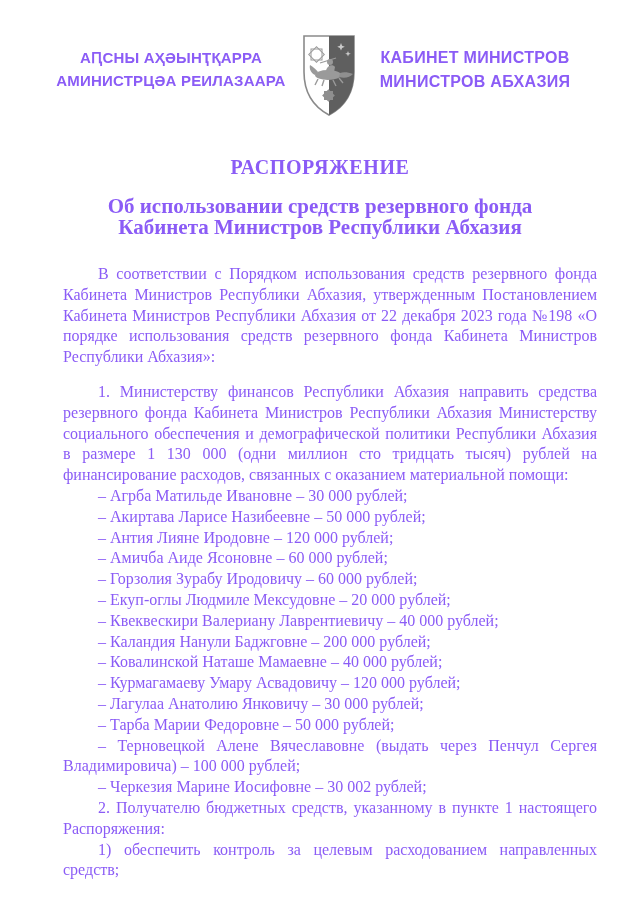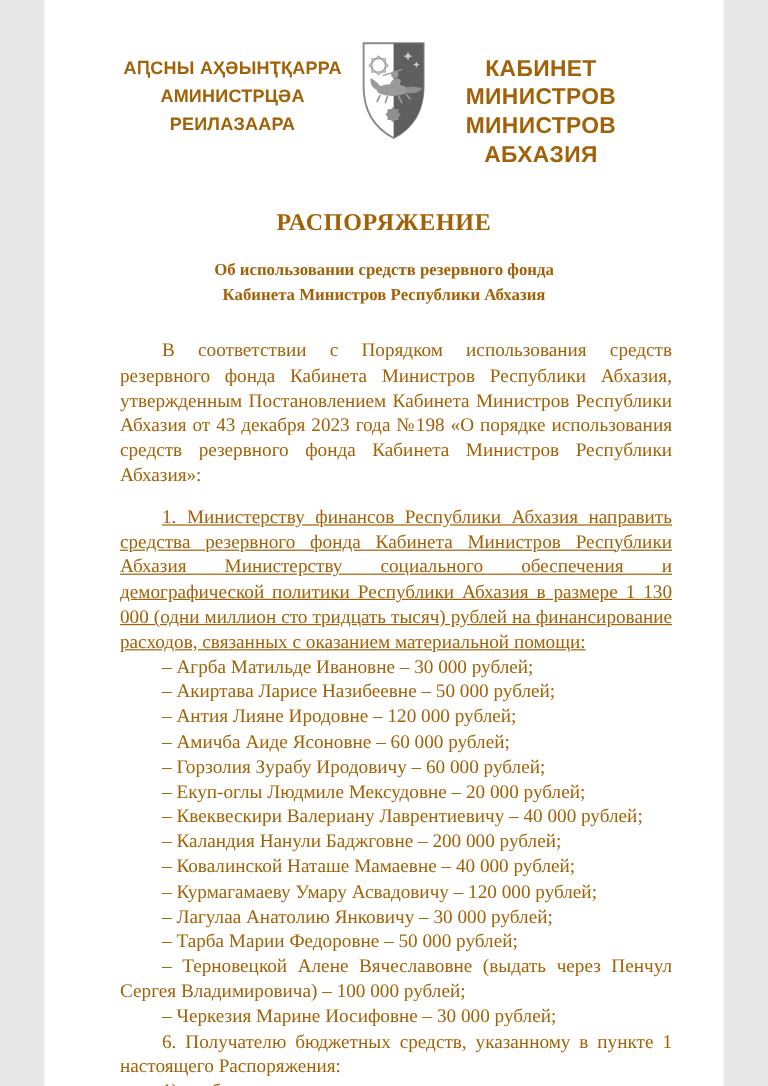--- a/index.html
+++ b/index.html
@@ -1,66 +1,66 @@
 <!DOCTYPE html>
 <html><head>
 <meta charset="utf-8">
 <style>
   html, body { margin: 0; padding: 0; background: #e8e8e8; }
   .page {
     position: relative;
-    width: 566px;
+    width: 640px;
     height: 905px;
     margin: 0 auto;
     background: #ffffff;
-    color: #a16207;
+    color: #8b5cf6;
     font-family: "Liberation Serif", serif;
     overflow: hidden;
     box-sizing: border-box;
   }
   .header {
     display: flex;
     justify-content: space-between;
     align-items: flex-start;
     padding: 42px 58px 0 52px;
   }
   .org-block {
     font-family: "Liberation Sans", sans-serif;
     font-weight: bold;
     text-align: center;
     padding-top: 4px;
   }
   .org-left  { font-size: 15px; line-height: 23px; letter-spacing: 0.2px; width: 238px; }
-  .org-right { font-size: 19px; line-height: 24px; letter-spacing: 0.3px; width: 214px; }
+  .org-right { font-size: 16px; line-height: 24px; letter-spacing: 0.3px; width: 214px; }
   .emblem-wrap { margin-top: -9px; flex: 0 0 auto; }
   .doc-title {
     text-align: center;
     font-weight: bold;
     font-size: 20px;
     letter-spacing: 0.6px;
     margin-top: 33px;
   }
   .doc-subtitle {
     text-align: center;
     font-weight: bold;
-    font-size: 14px;
+    font-size: 21px;
     line-height: 21px;
     margin-top: 17px;
   }
   .body {
     padding: 26px 43px 0 63px;
     font-size: 16px;
     line-height: 20.8px;
     text-align: justify;
   }
   .para {
     margin: 0;
     text-indent: 35px;
   }
-  .para.spaced-before { margin-top: 14px; text-decoration: underline; }
+  .para.spaced-before { margin-top: 14px; }
   .recipients p {
     margin: 0;
     text-indent: 35px;
     text-align: justify;
   }
 </style>
 </head>
 <body>
 
 <div class="page">
@@ -110,21 +110,21 @@
   </div>
 
   <div class="doc-title">РАСПОРЯЖЕНИЕ</div>
 
   <div class="doc-subtitle">
     <div>Об использовании средств резервного фонда</div>
     <div>Кабинета Министров Республики Абхазия</div>
   </div>
 
   <div class="body">
-    <p class="para">В соответствии с Порядком использования средств резервного фонда Кабинета Министров Республики Абхазия, утвержденным Постановлением Кабинета Министров Республики Абхазия от 43 декабря 2023 года №198 «О порядке использования средств резервного фонда Кабинета Министров Республики Абхазия»:</p>
+    <p class="para">В соответствии с Порядком использования средств резервного фонда Кабинета Министров Республики Абхазия, утвержденным Постановлением Кабинета Министров Республики Абхазия от 22 декабря 2023 года №198 «О порядке использования средств резервного фонда Кабинета Министров Республики Абхазия»:</p>
 
     <p class="para spaced-before">1. Министерству финансов Республики Абхазия направить средства резервного фонда Кабинета Министров Республики Абхазия Министерству социального обеспечения и демографической политики Республики Абхазия в размере 1 130 000 (одни миллион сто тридцать тысяч) рублей на финансирование расходов, связанных с оказанием материальной помощи:</p>
 
     <div class="recipients">
 
         <p>– Агрба Матильде Ивановне – 30 000 рублей;</p>
 
         <p>– Акиртава Ларисе Назибеевне – 50 000 рублей;</p>
 
         <p>– Антия Лияне Иродовне – 120 000 рублей;</p>
@@ -144,21 +144,21 @@
 
         <p>– Курмагамаеву Умару Асвадовичу – 120 000 рублей;</p>
 
         <p>– Лагулаа Анатолию Янковичу – 30 000 рублей;</p>
 
         <p>– Тарба Марии Федоровне – 50 000 рублей;</p>
 
         <p>– Терновецкой Алене Вячеславовне (выдать через Пенчул Сергея Владимировича) – 100 000 рублей;</p>
 
 
-        <p>– Черкезия Марине Иосифовне – 30 000 рублей;</p>
+        <p>– Черкезия Марине Иосифовне – 30 002 рублей;</p>
 
       </div>
 
-    <p class="para">6. Получателю бюджетных средств, указанному в пункте 1 настоящего Распоряжения:</p>
+    <p class="para">2. Получателю бюджетных средств, указанному в пункте 1 настоящего Распоряжения:</p>
     <p class="para">1) обеспечить контроль за целевым расходованием направленных средств;</p>
   </div>
 
 </div>
 
 </body></html>

